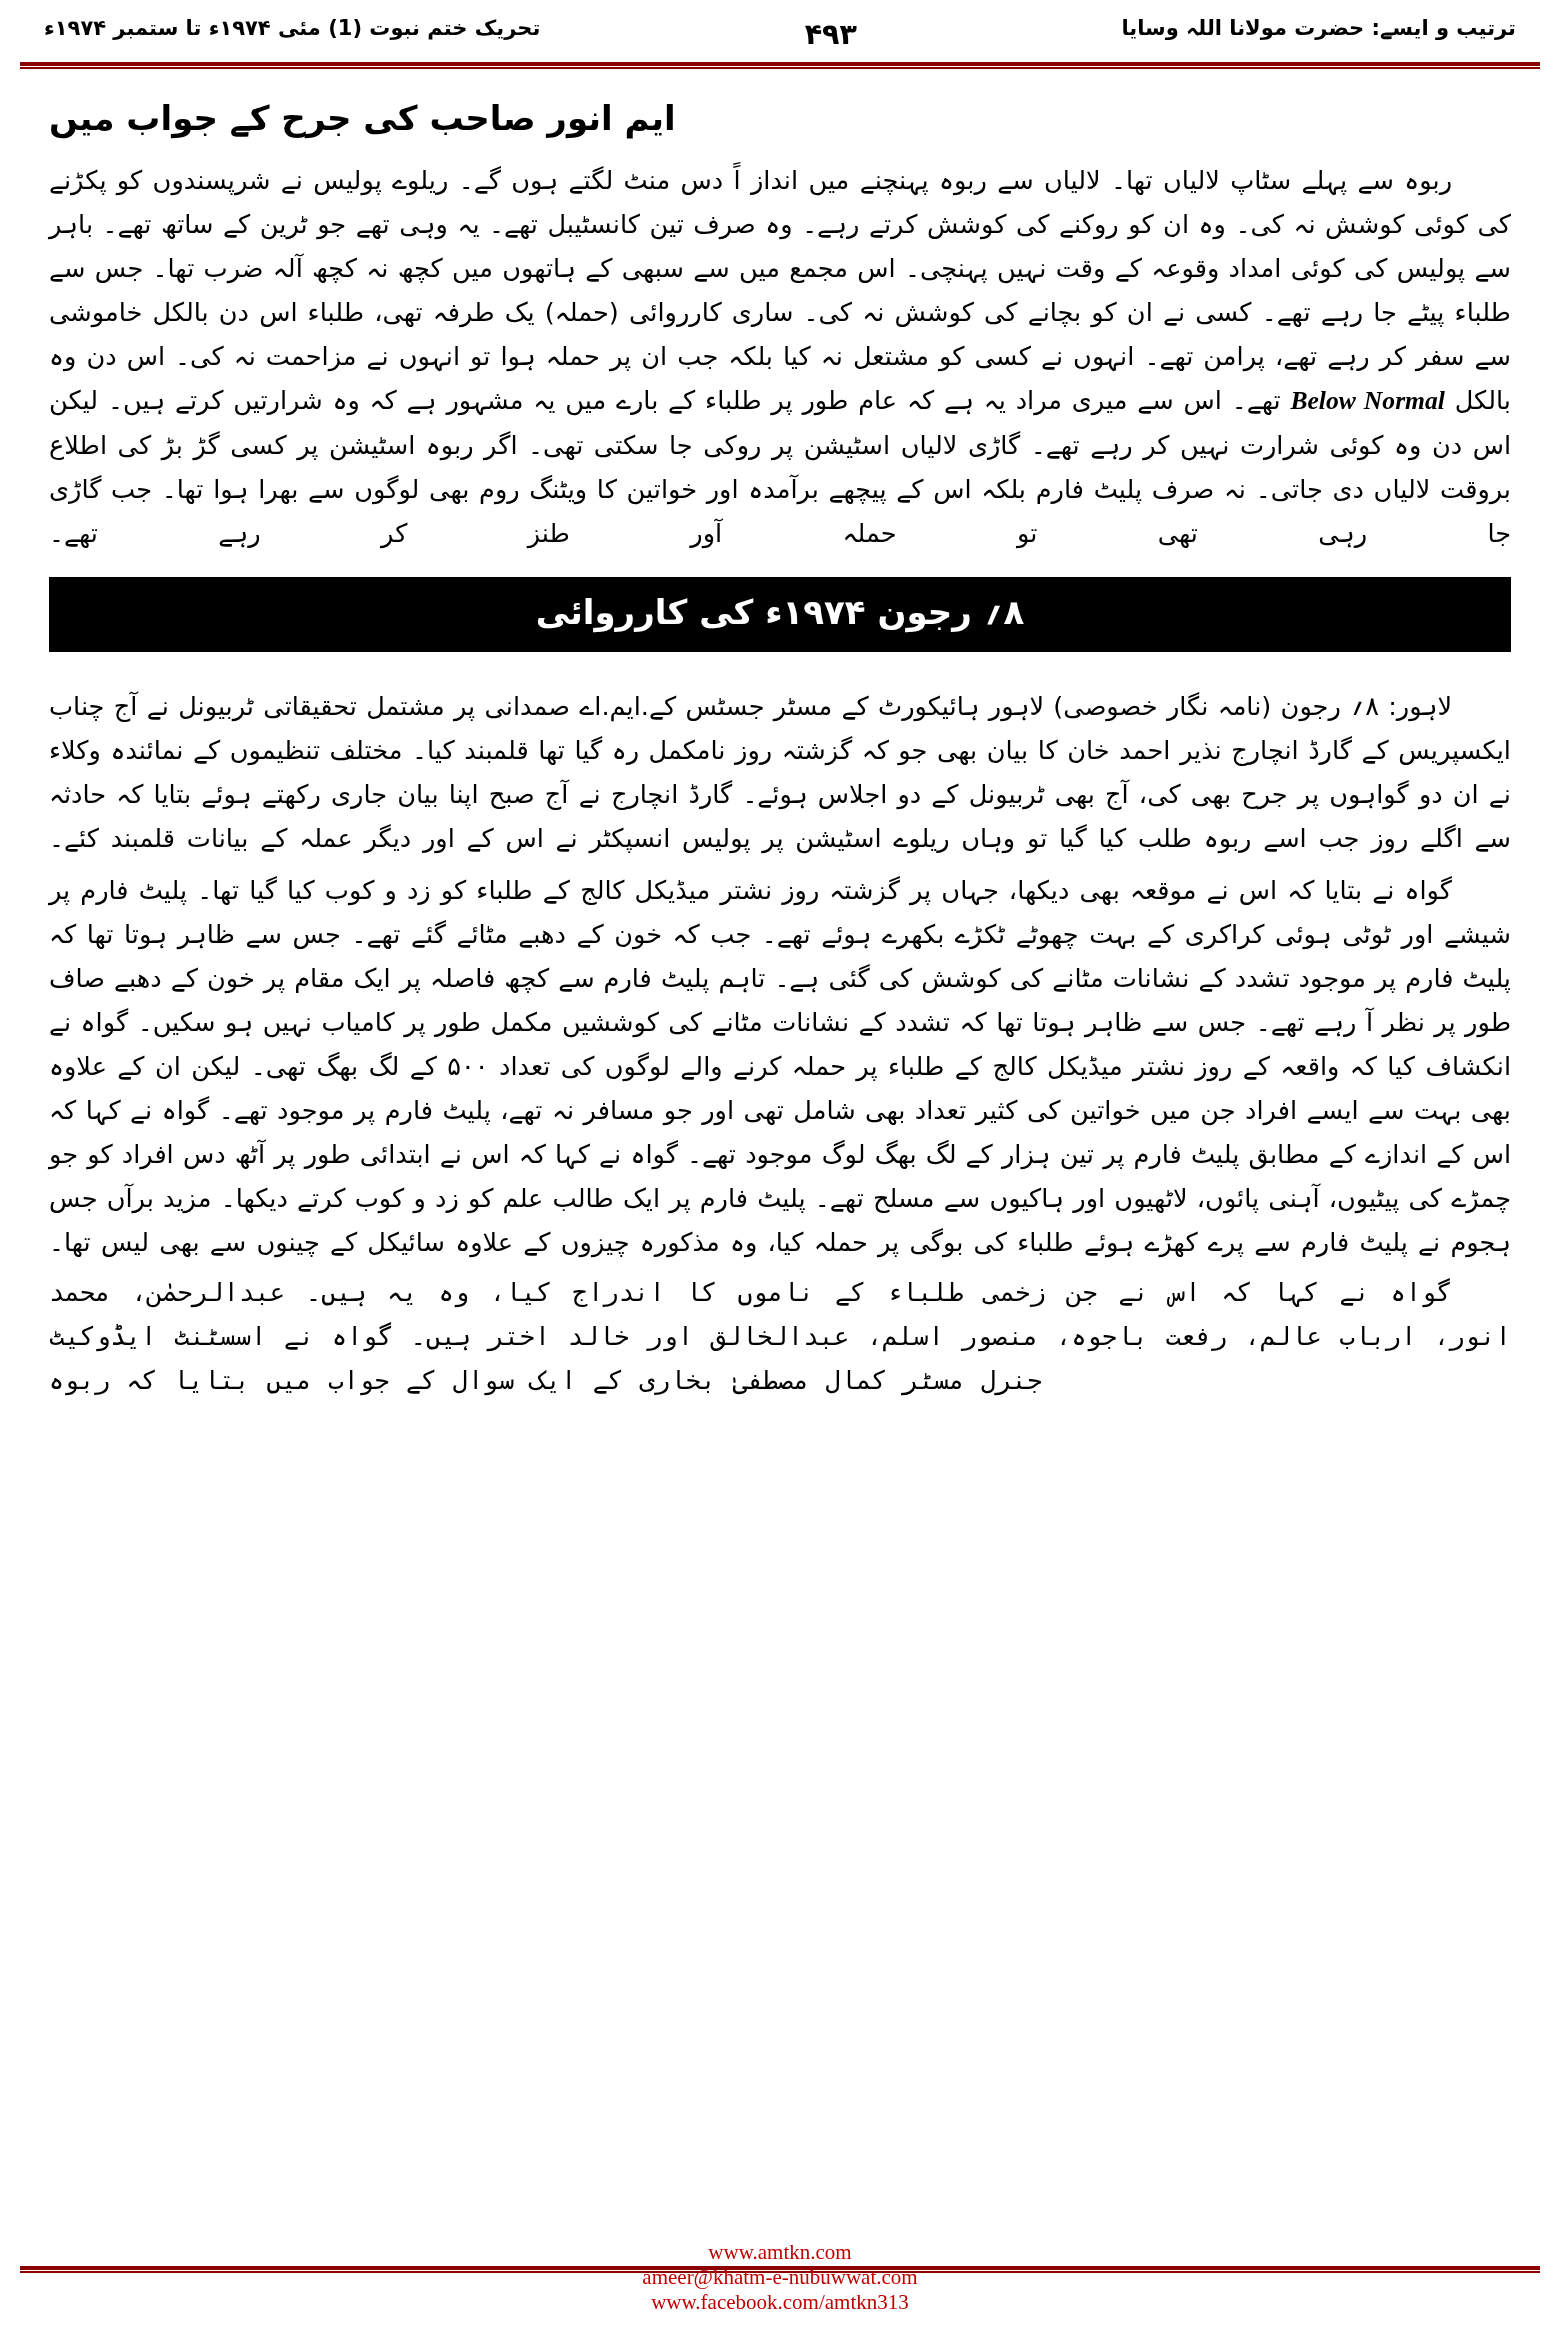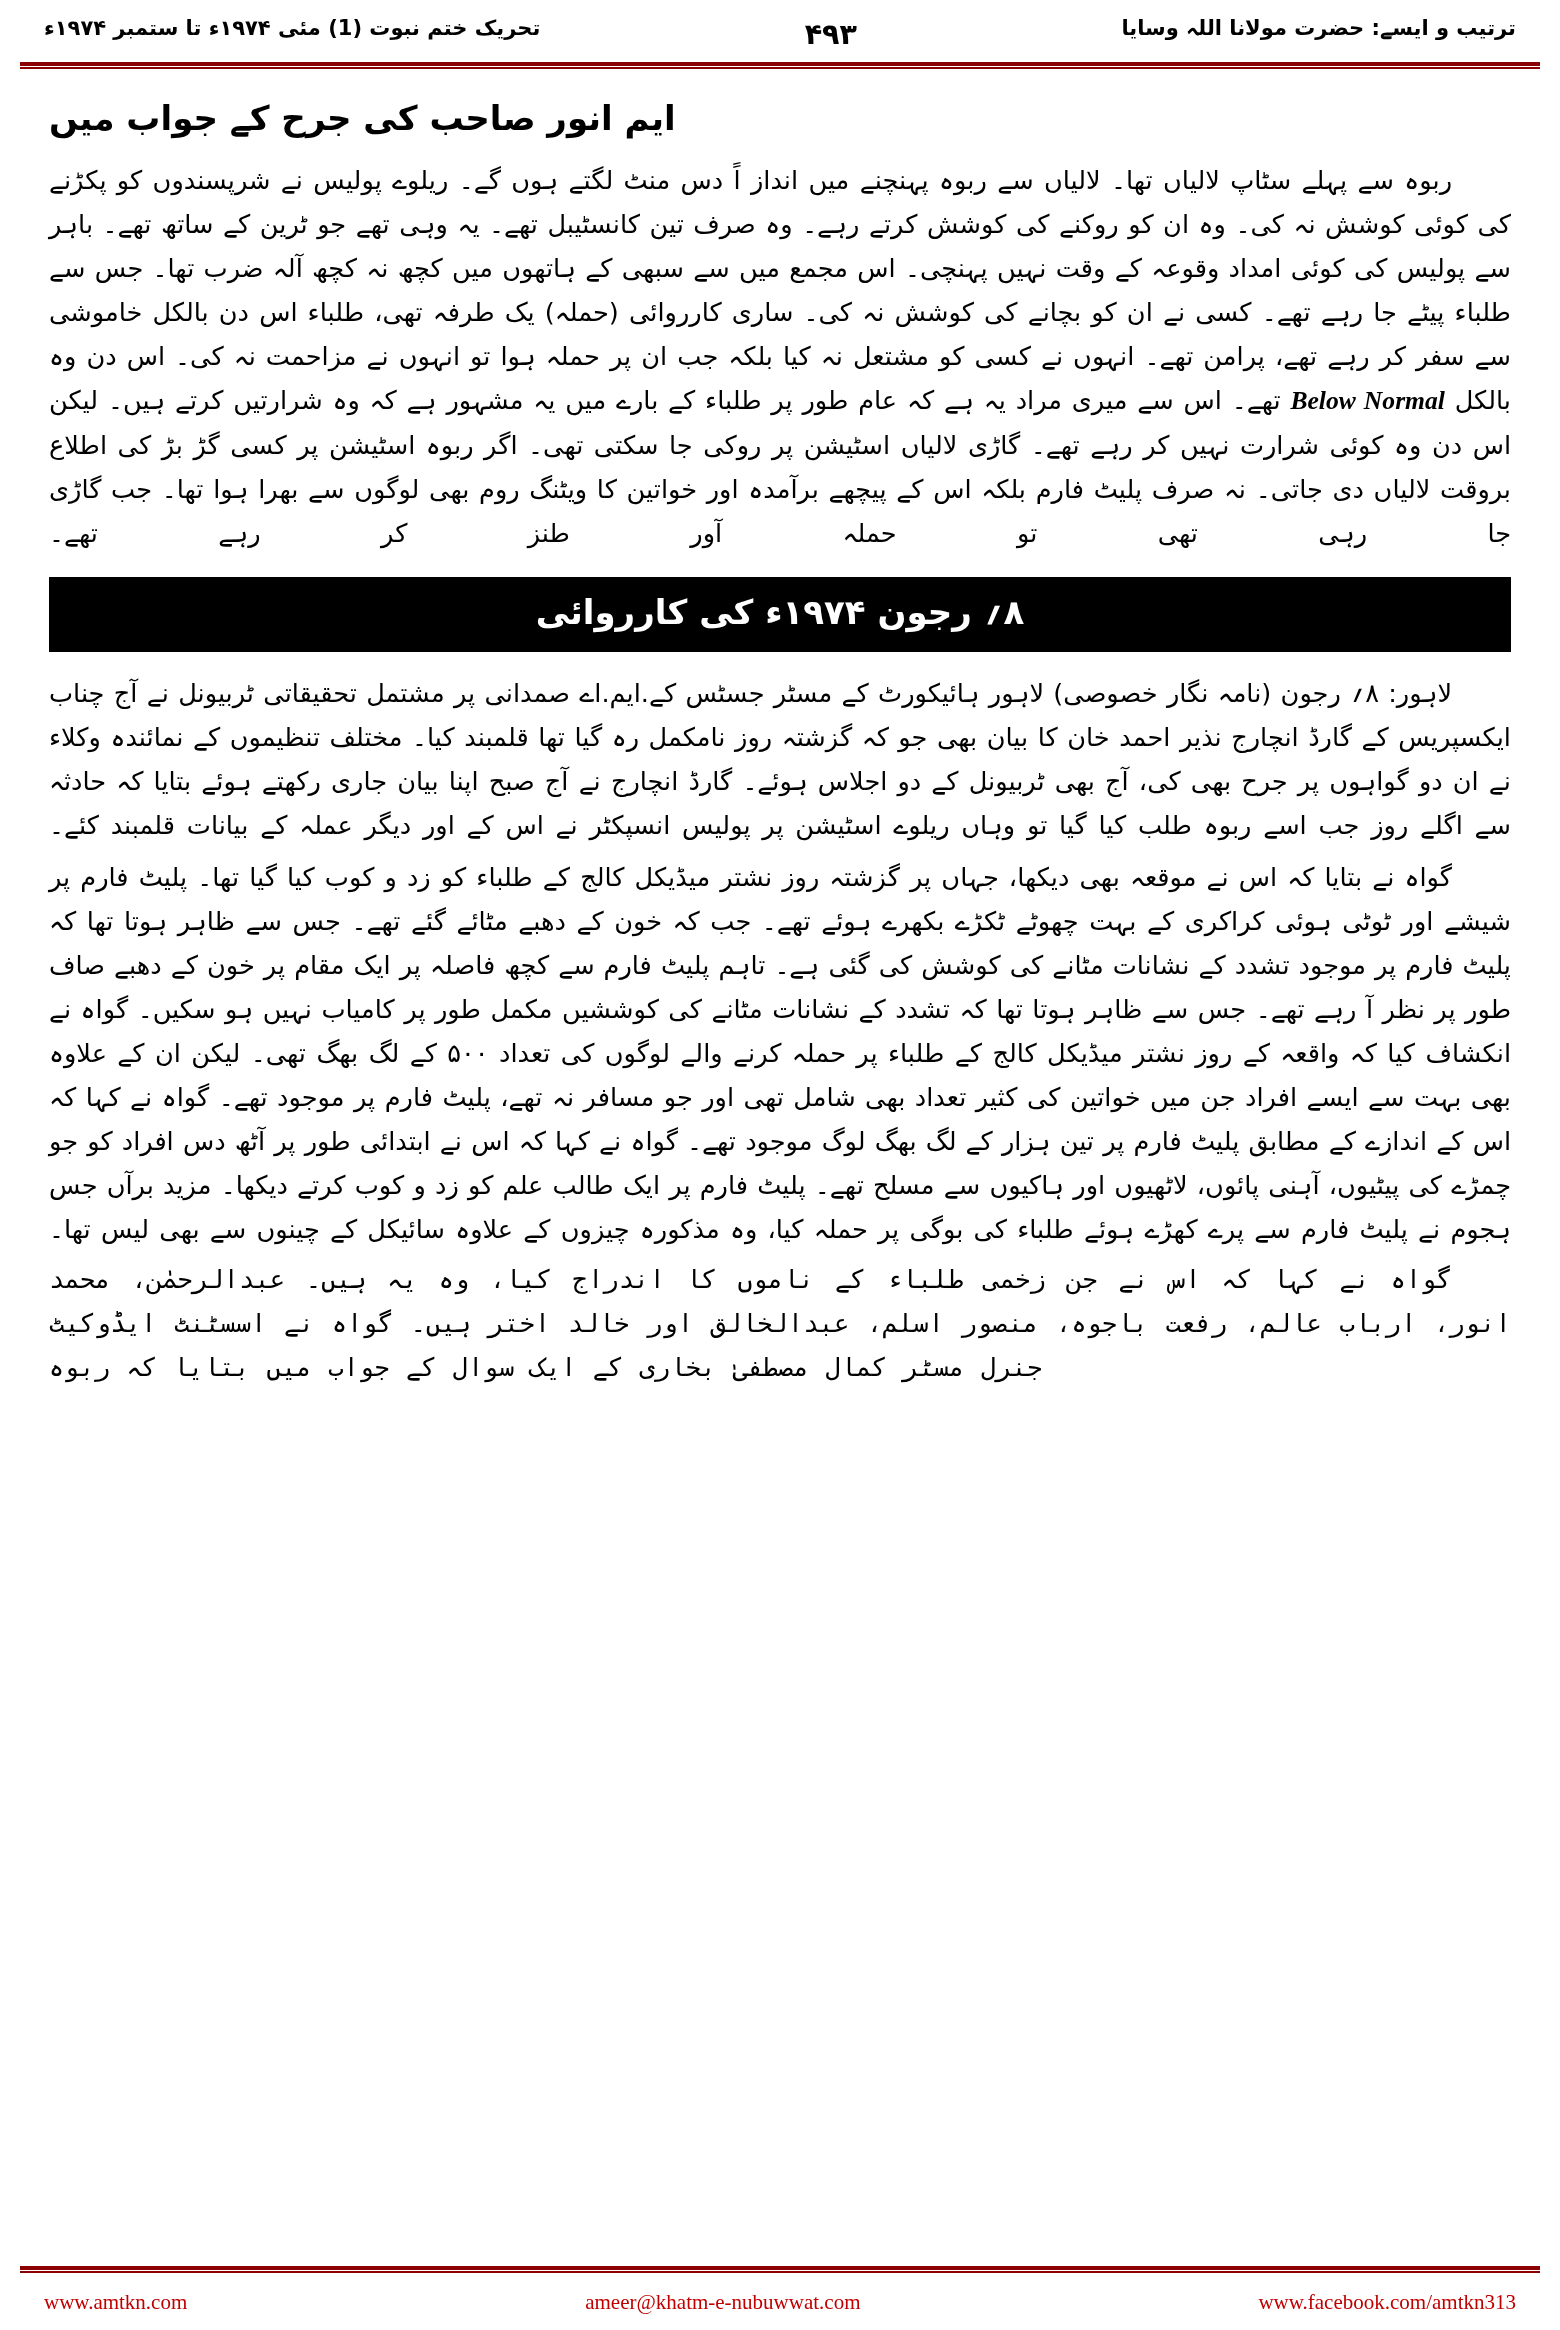--- a/index.html
+++ b/index.html
@@ -107,21 +107,21 @@
   }
 
   
   .banner {
     background: #000000;
     color: #ffffff;
     text-align: center;
     font-size: 34px;
     font-weight: bold;
     padding: 13.4px 8.4px 18.5px 8.4px;
-    margin: 22px 0 19px 0;
+    margin: 22px 0 32px 0;
     letter-spacing: 0px;
     line-height: 1.25;
   }
 
   
   .heading-sub {
     text-align: left;
     font-size: 30px;
     font-weight: bold;
     margin: 0 0 13.4px 0;
@@ -151,21 +151,21 @@
     top: 5px;
     height: 1.7px;
     background: #8b0000;
   }
   .footer-links {
     position: absolute;
     left: 44px;
     right: 44px;
     bottom: 15px;
     display: flex;
-    flex-direction: row;
+    flex-direction: column;
     justify-content: space-between;
     align-items: center;
     direction: ltr;
   }
   .footer-links a, .footer-links span.flink {
     font-family: "Liberation Serif", serif;
     font-size: 21px;
     color: #c00000;
     text-decoration: none;
     white-space: nowrap;

